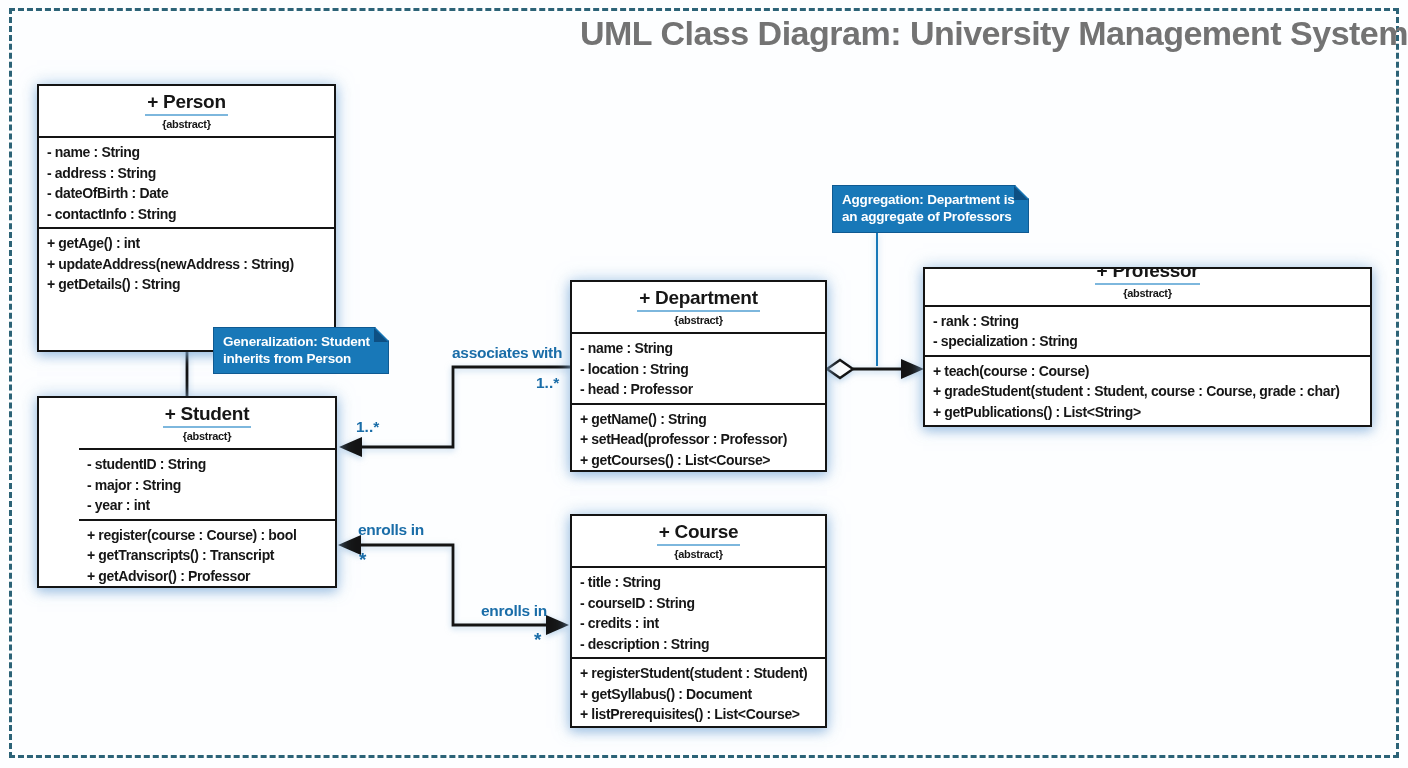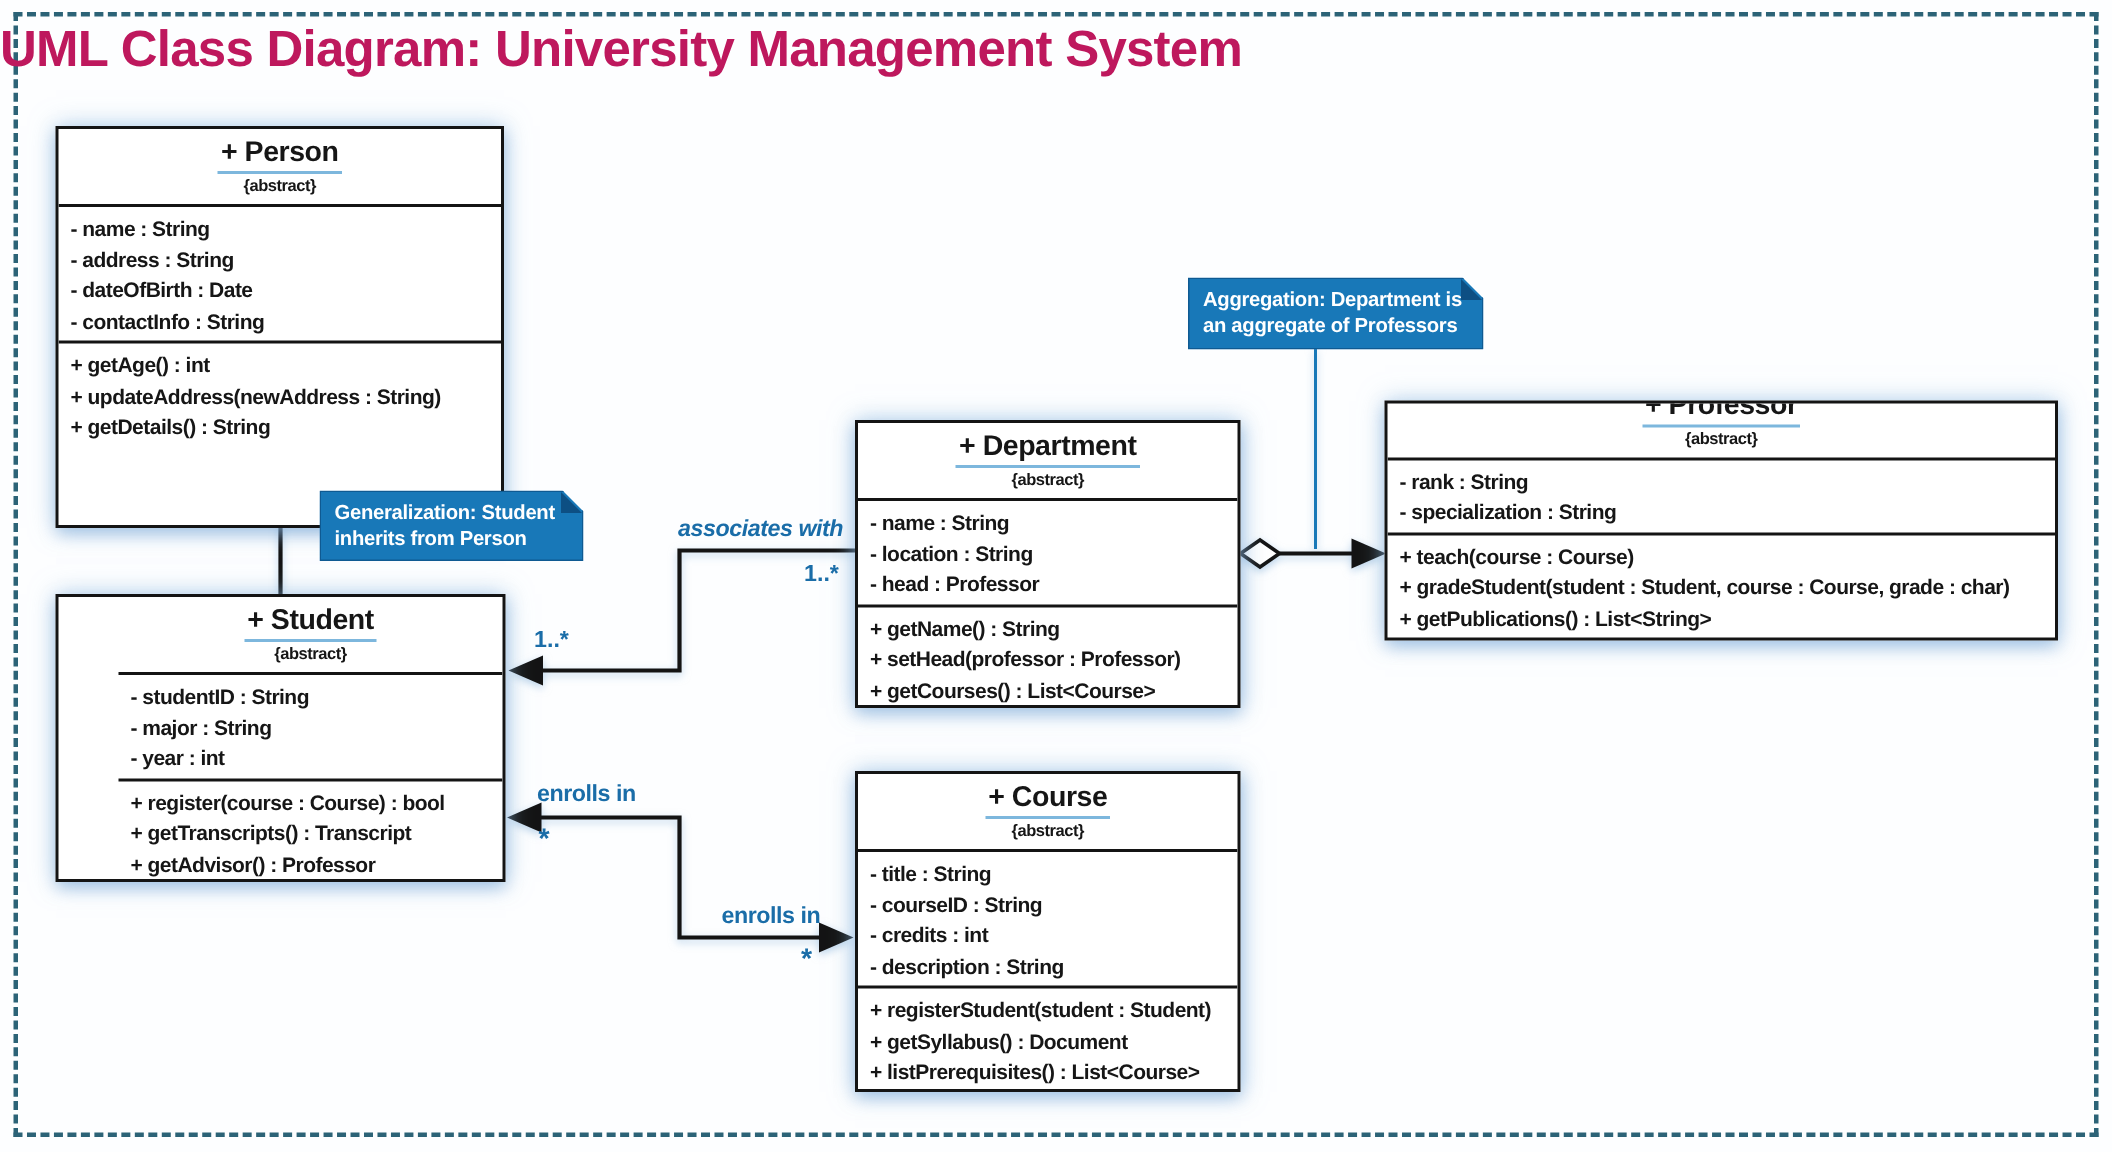--- a/index.html
+++ b/index.html
@@ -13,23 +13,23 @@
 
   .frame {
     position: absolute; left: 9px; top: 8px; right: 9px; bottom: 10px;
     border: 3px dashed #2c6377;
     pointer-events: none;
     z-index: 0;
   }
 
   .diagram-title {
     position: absolute; left: 0; top: 14px; width: 1408px;
-    text-align: left;
+    text-align: right;
     font-size: 34px; font-weight: bold; letter-spacing: -0.5px;
-    color: #be185d;
+    color: #737373;
     z-index: 3;
   }
 
   svg.connectors { position: absolute; left: 0; top: 0; z-index: 1;
     filter: drop-shadow(0 2px 3px rgba(130,175,215,0.55)); }
 
   .uml-class {
     position: absolute;
     background: #ffffff;
     border: 2.5px solid #141414;
@@ -209,23 +209,23 @@
     </div>
     <div class="uml-methods">
       <div class="member-row">+ registerStudent(student : Student)</div>
       <div class="member-row">+ getSyllabus() : Document</div>
       <div class="member-row">+ listPrerequisites() : List&lt;Course&gt;</div>
     </div>
   </div>
 
   <div class="uml-note" style="left:213px; top:327px; width:176px; height:47px;">Generalization: Student inherits from Person</div>
 
-  <div class="uml-note" style="left:792px; top:185px; width:197px; height:48px;">Aggregation: Department is an aggregate of Professors</div>
-
-  <div class="edge-label" style="left:452px; top:344px;font-style:italic;">associates with</div>
+  <div class="uml-note" style="left:832px; top:185px; width:197px; height:48px;">Aggregation: Department is an aggregate of Professors</div>
+
+  <div class="edge-label" style="left:452px; top:344px;">associates with</div>
   <div class="mult-label" style="left:536px; top:374px;">1..*</div>
   <div class="mult-label" style="left:356px; top:418px;">1..*</div>
   <div class="edge-label" style="left:358px; top:521px;">enrolls in</div>
   <div class="mult-label star" style="left:359px; top:549px;">*</div>
   <div class="edge-label" style="left:481px; top:602px;">enrolls in</div>
   <div class="mult-label star" style="left:534px; top:629px;">*</div>
 
 </div>
 
 </body></html>

